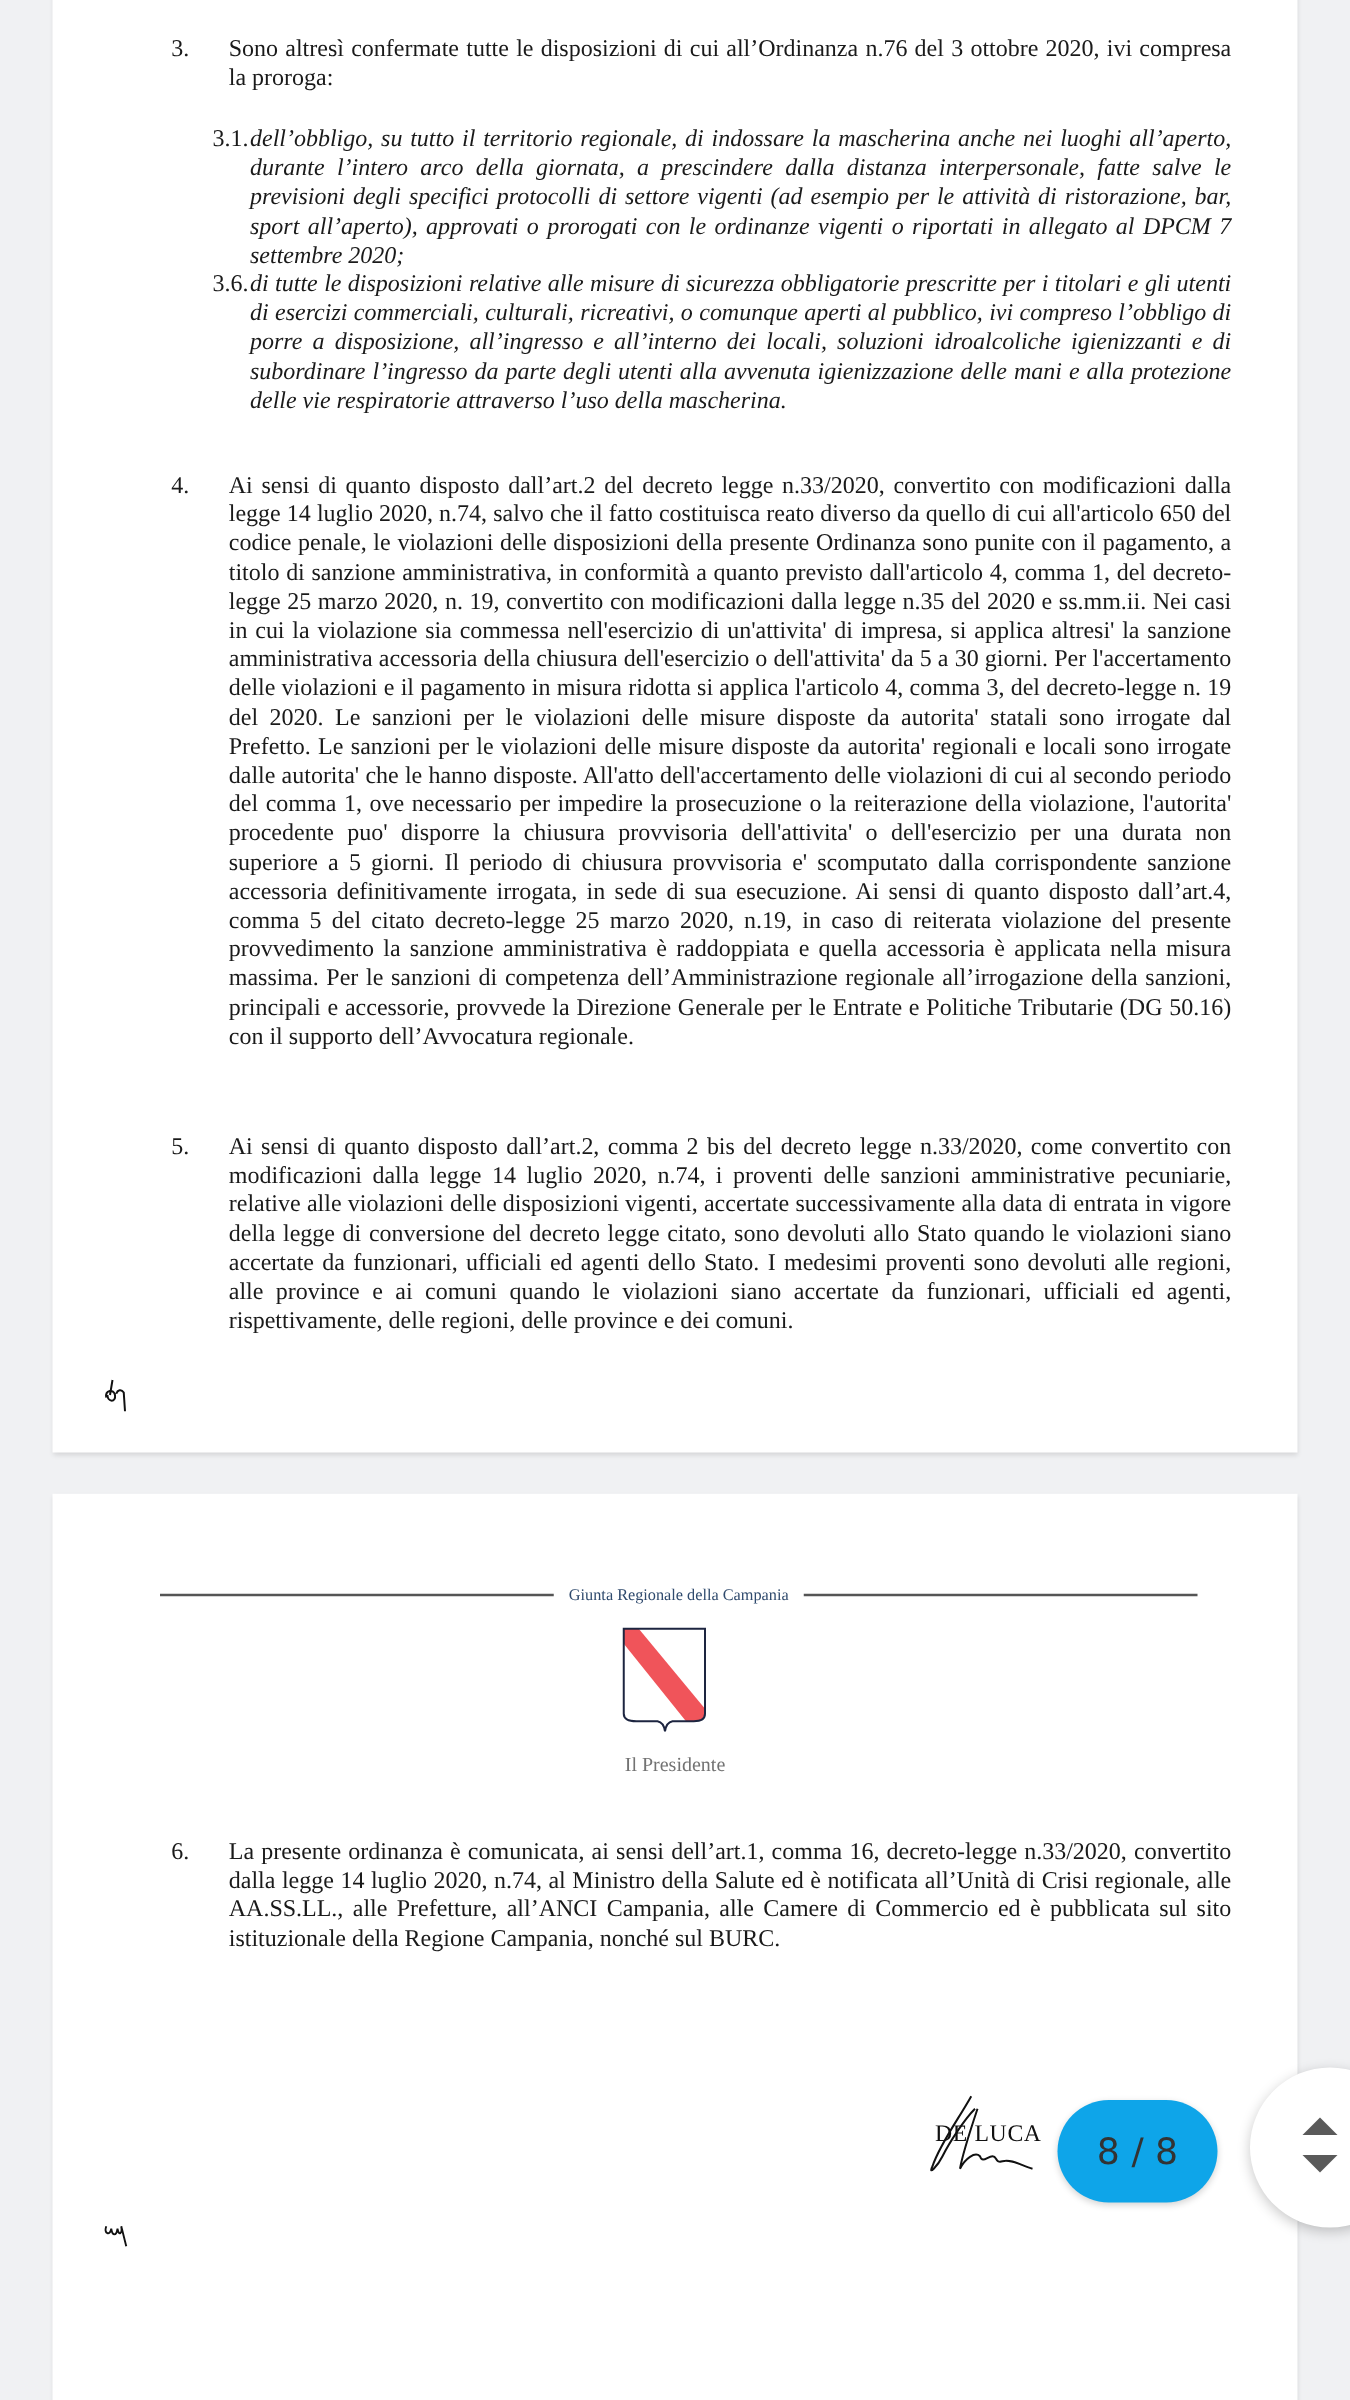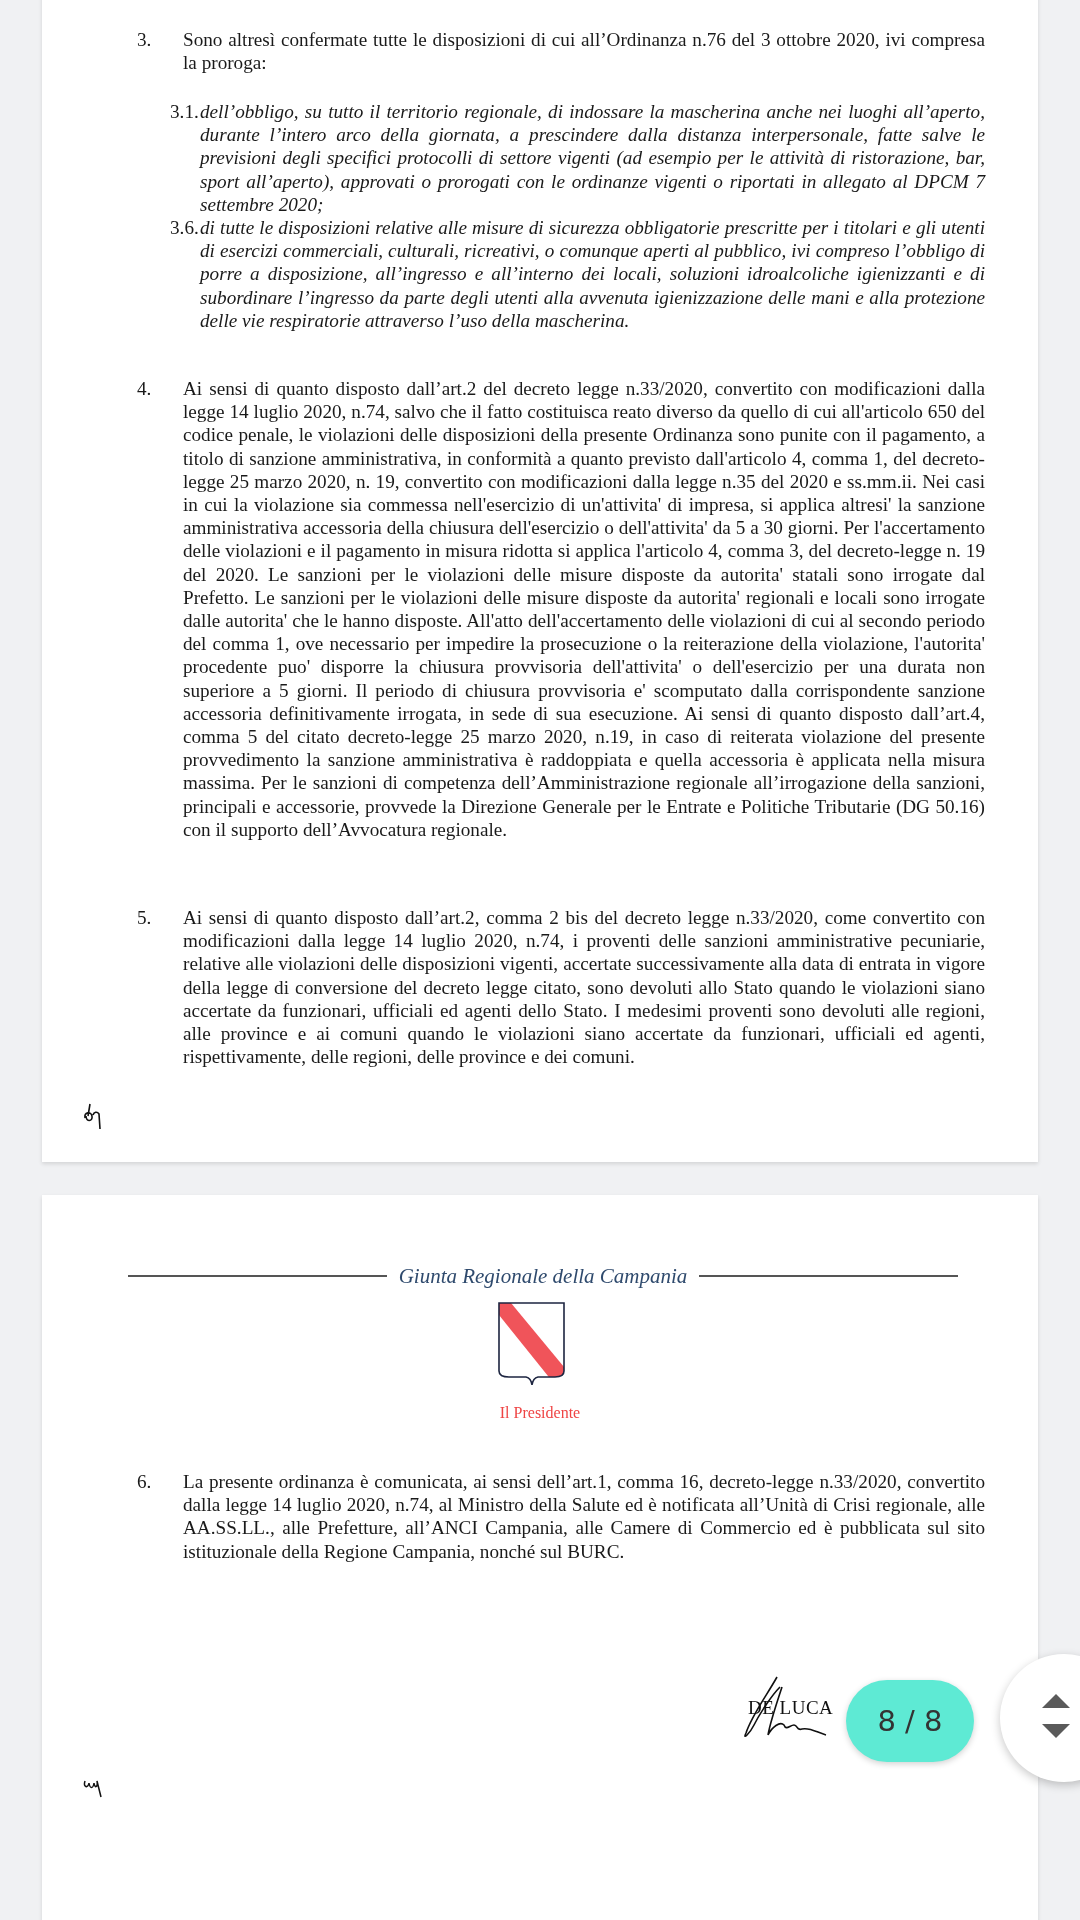--- a/index.html
+++ b/index.html
@@ -22,28 +22,28 @@
   .sub { position:relative; margin-left:33px; }
   .sub .snum { position:absolute; left:0; top:0; }
   .sub .sbody { margin-left:30px; text-indent:0;font-style:italic; }
   .para { position:absolute; left:95px; width:848px; }
   .mark { position:absolute; }
   .hdr {
     position:absolute; left:86px; width:830px; top:66px; height:30px;
     display:flex; align-items:center; justify-content:center;
   }
   .hdr .rule { flex:1; height:1.5px; background:#555; }
-  .hdr .title { color:#2f4a6d; font-size:21px; padding:0 12px; white-space:nowrap;font-style:italic; }
+  .hdr .title { color:#2f4a6d; font-size:13px; padding:0 12px; white-space:nowrap; }
   .shield { position:absolute; left:455px; top:106px; }
-  .pres { position:absolute; left:0; width:996px; top:209px; text-align:center; color:#ef4444; font-size:16px; }
+  .pres { position:absolute; left:0; width:996px; top:209px; text-align:center; color:#737373; font-size:16px; }
   .sig-name { position:absolute; left:706px; top:502px; font-size:19px; color:#111; letter-spacing:0.5px; }
   .sig-scribble { position:absolute; left:690px; top:480px; }
   .page-pill {
     position:absolute; left:846px; top:1680px; width:128px; height:82px;
-    border-radius:41px; background:#5eead4;
+    border-radius:41px; background:#0ea5e9;
     box-shadow:0 2px 6px rgba(0,0,0,0.18);
     display:flex; align-items:center; justify-content:center;
     font-family:"DejaVu Sans", sans-serif; font-size:29px; color:#333;
   }
   .scroll-btn {
     position:absolute; left:1000px; top:1654px; width:128px; height:128px;
     border-radius:50%; background:#fff;
     box-shadow:0 3px 10px rgba(0,0,0,0.22);
   }
   .arrow-up {

